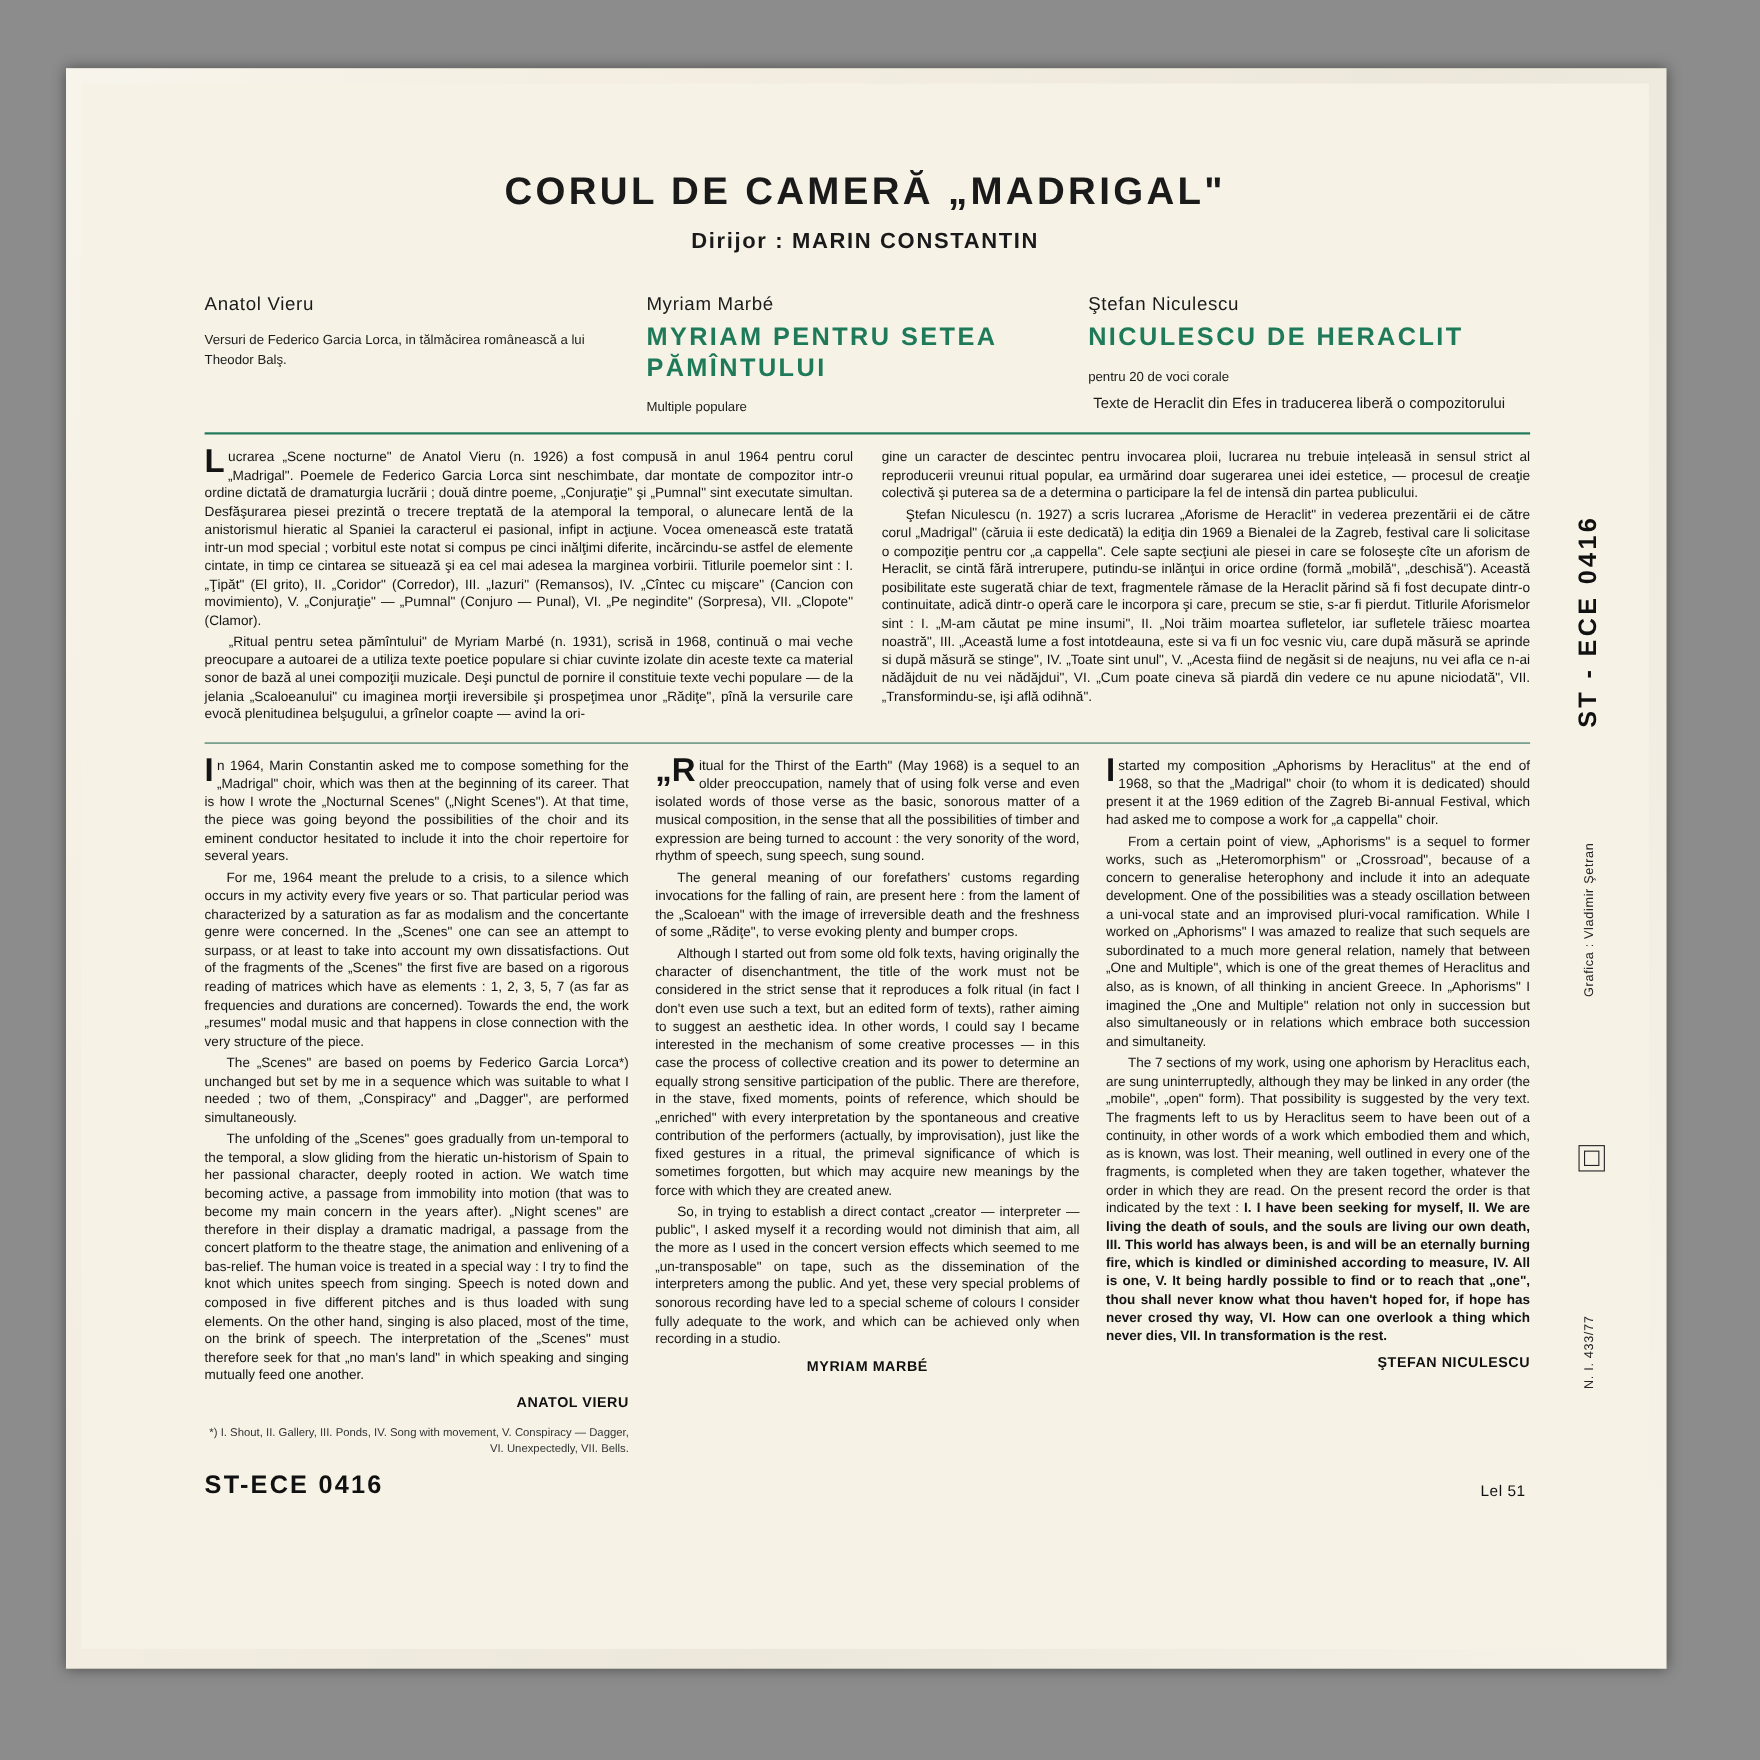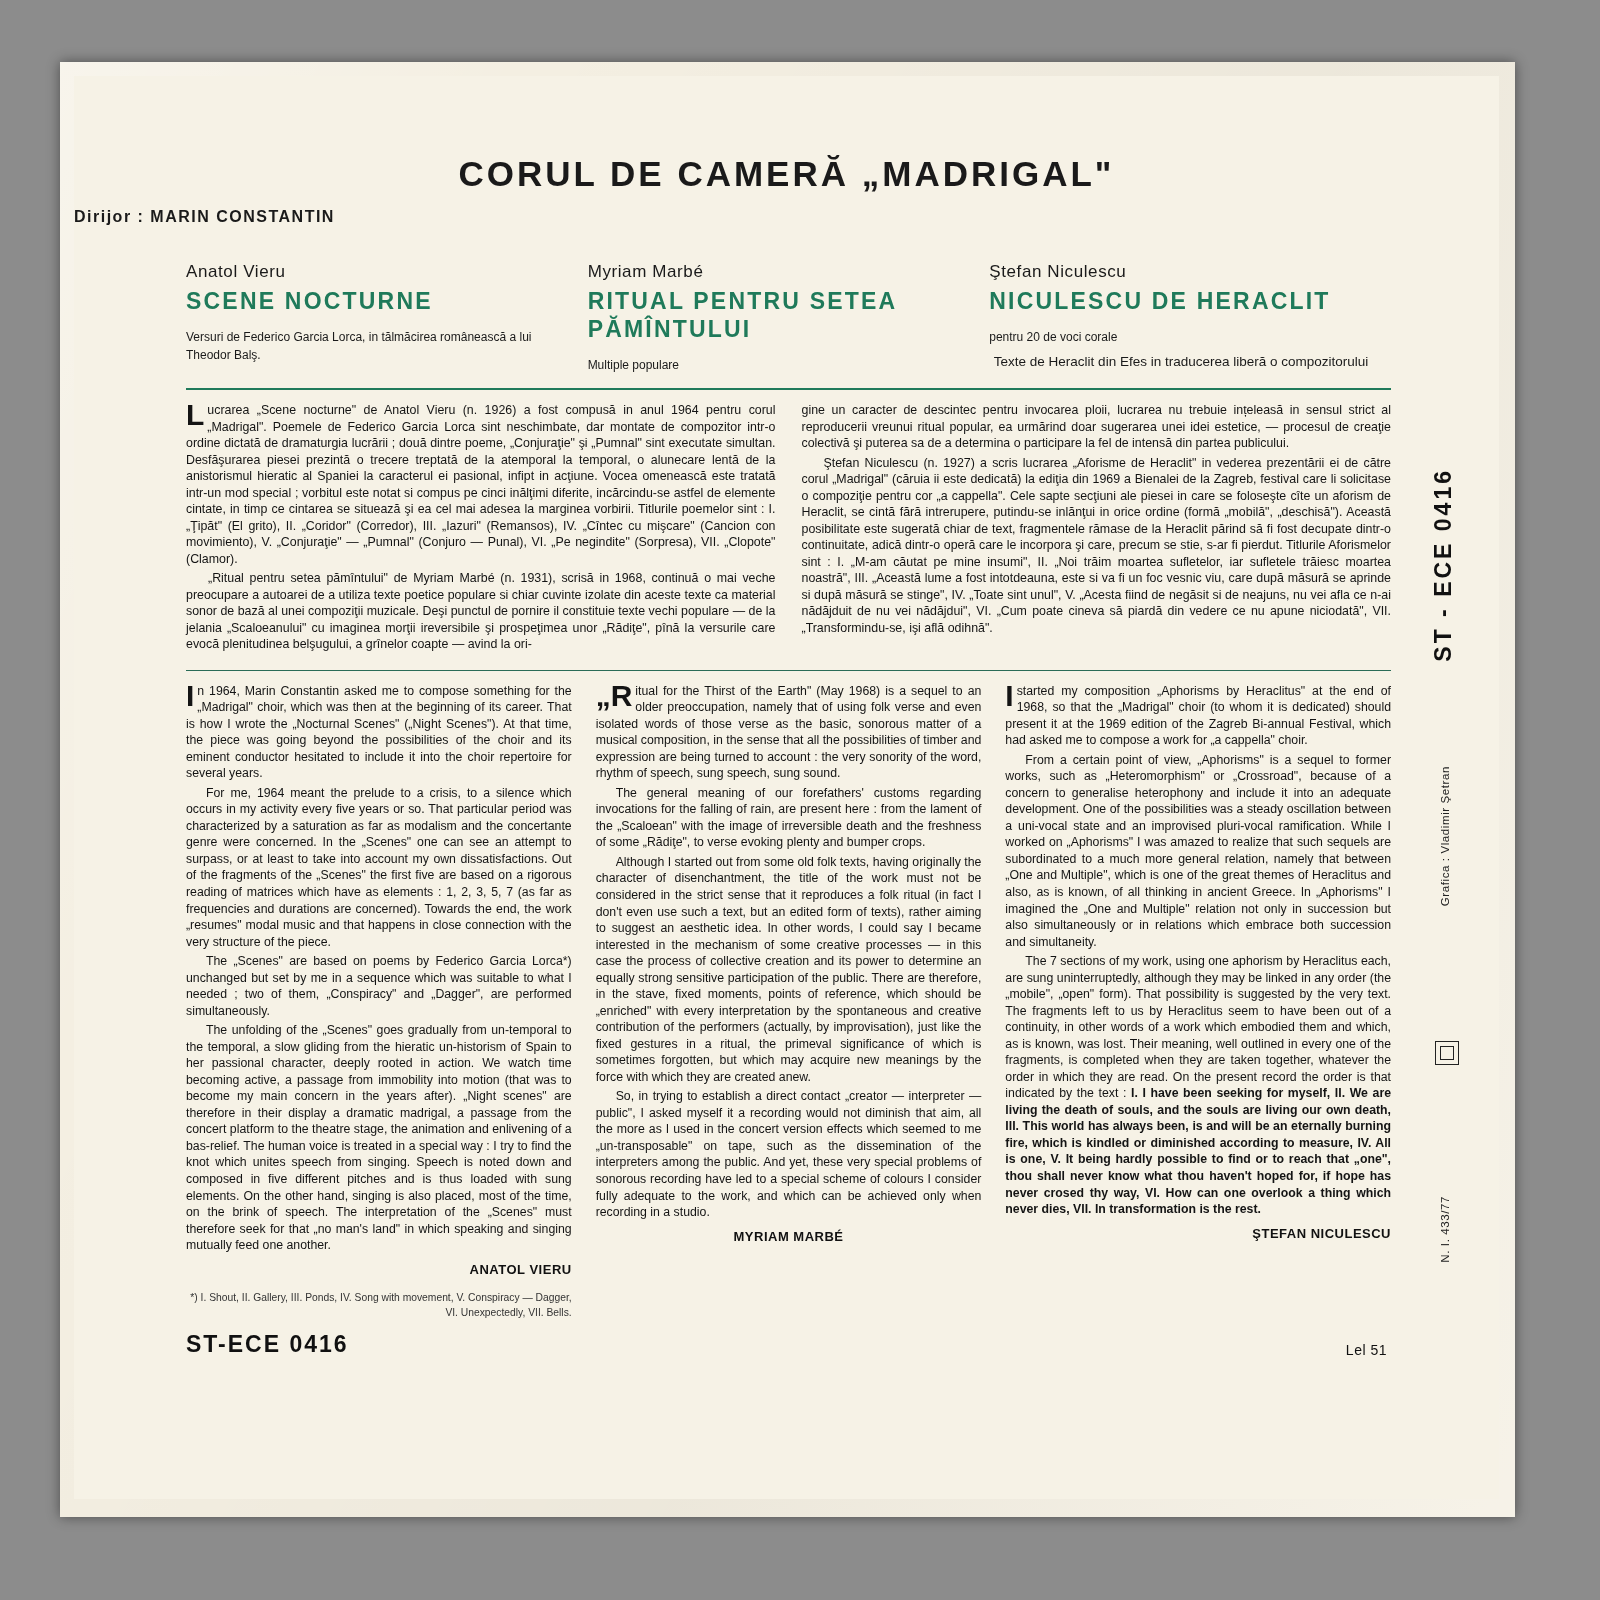--- a/index.html
+++ b/index.html
@@ -30,21 +30,22 @@
   
   .title{
     text-align:center;
     font-size:35px;
     letter-spacing:3px;
     color:#1a1a1a;
     font-weight:bold;
     margin-top:78px;
   }
   .conductor{
-    font-size:16px;
+    text-align:center;
+    font-size:20px;
     letter-spacing:1.5px;
     color:#1a1a1a;
     margin-top:14px;
     font-weight:bold;
   }
   
   .works{
     display:flex;
     margin-top:36px;
     padding:0 108px 0 112px;
@@ -155,26 +156,25 @@
 
 <div class="sleeve">
   <div class="page">
 
     <div class="title">CORUL DE CAMERĂ „MADRIGAL"</div>
     <div class="conductor">Dirijor : MARIN CONSTANTIN</div>
 
     <div class="works">
       <div class="work">
         <div class="composer">Anatol Vieru</div>
-        <div class="wtitle">SCENE NOCTURNE</div>
         <div class="sub">Versuri de Federico Garcia Lorca, in tălmăcirea românească a lui Theodor Balş.</div>
       </div>
       <div class="work">
         <div class="composer">Myriam Marbé</div>
-        <div class="wtitle">RITUAL PENTRU SETEA PĂMÎNTULUI</div>
+        <div class="wtitle">MYRIAM PENTRU SETEA PĂMÎNTULUI</div>
         <div class="sub">Multiple populare</div>
       </div>
       <div class="work">
         <div class="composer">Ştefan Niculescu</div>
         <div class="wtitle">NICULESCU DE HERACLIT</div>
         <div class="sub">pentru 20 de voci corale</div>
         <div class="sub2">Texte de Heraclit din Efes in traducerea liberă o compozitorului</div>
       </div>
     </div>
 

